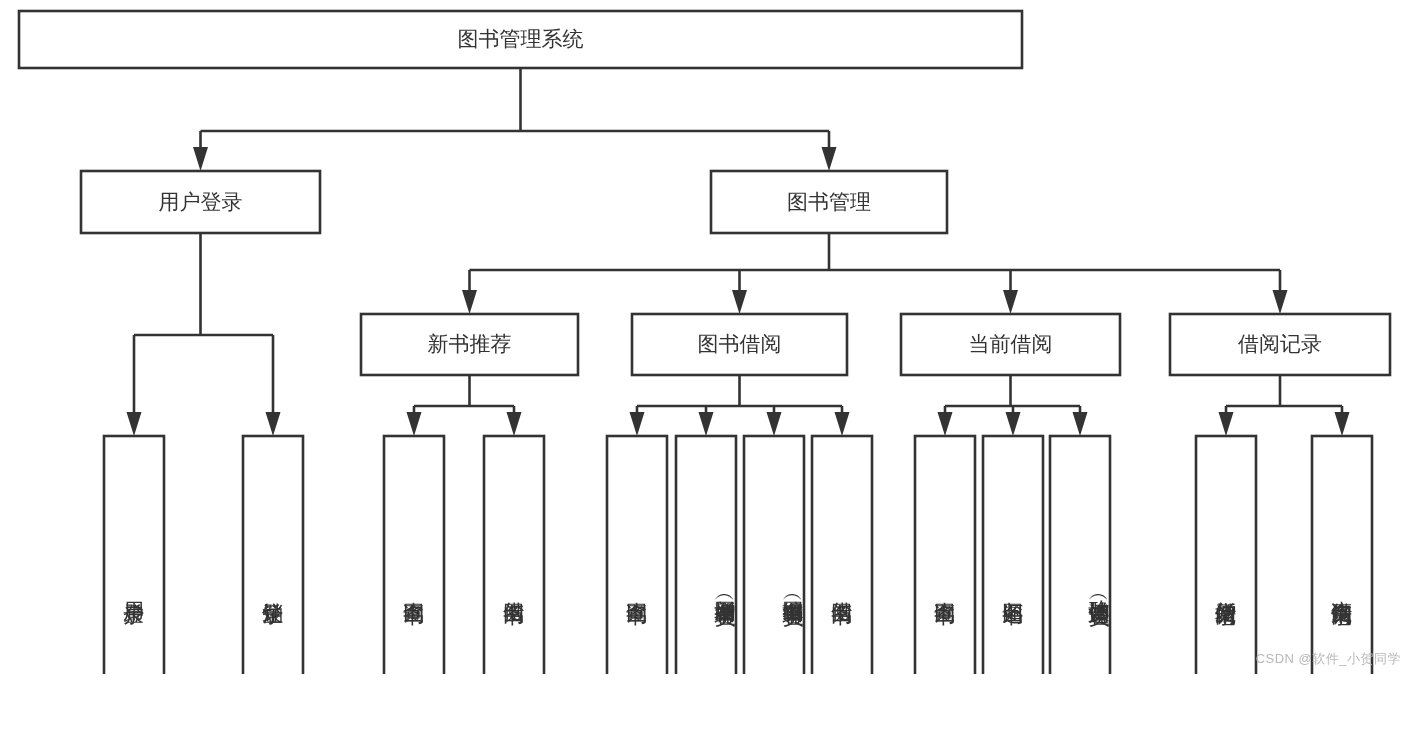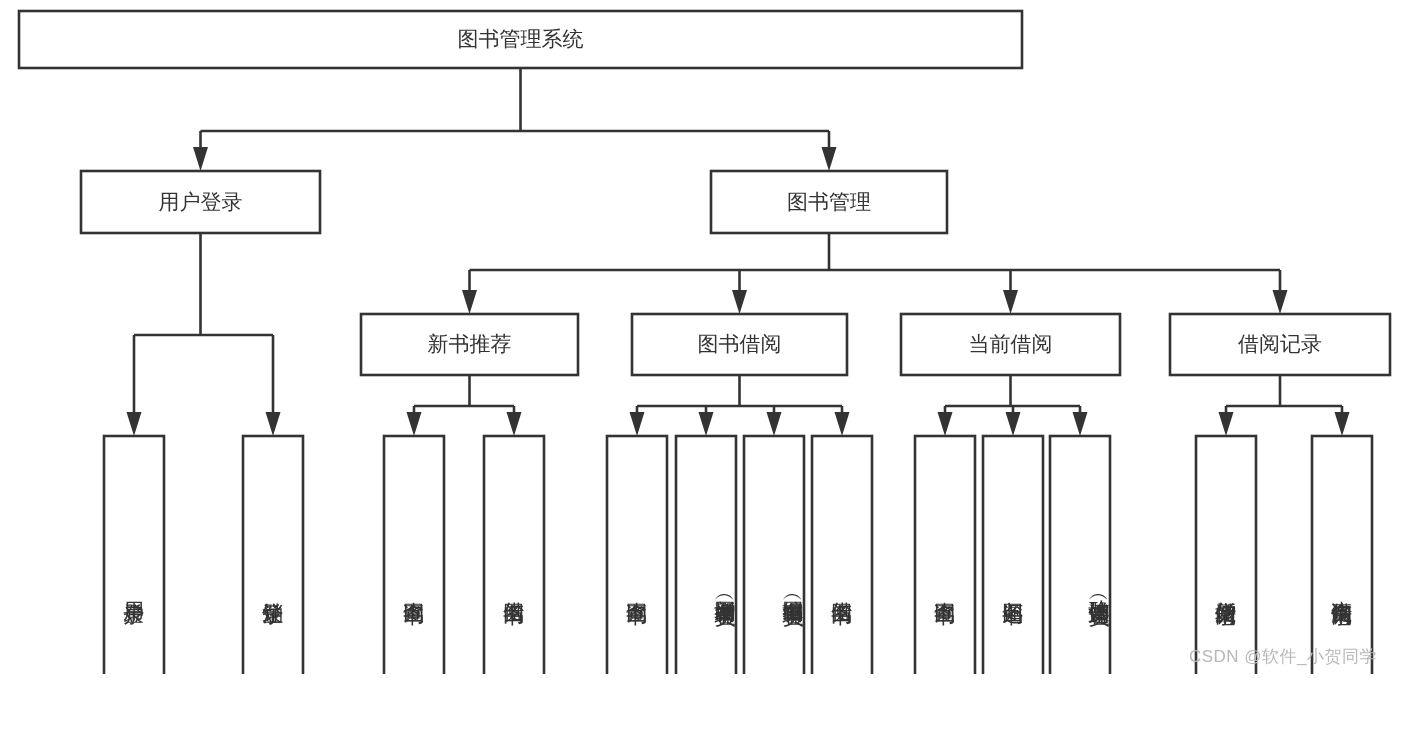--- a/index.html
+++ b/index.html
@@ -57,24 +57,24 @@
     font-family: "Liberation Sans", sans-serif;
     font-size: 21px;
     line-height: 1.02;
     color: #333333;
     letter-spacing: 1px;
     white-space: nowrap;
     pointer-events: none;
   }
   .watermark {
     position: absolute;
-    right: 28px;
+    right: 4px;
     bottom: 6px;
     font-family: "Liberation Sans", sans-serif;
-    font-size: 17px;
+    font-size: 13px;
     color: #b8b8b8;
     letter-spacing: 0.5px;
     white-space: nowrap;
   }
 </style>
 </head>
 <body>
 
 <div id="diagram-root">
 

